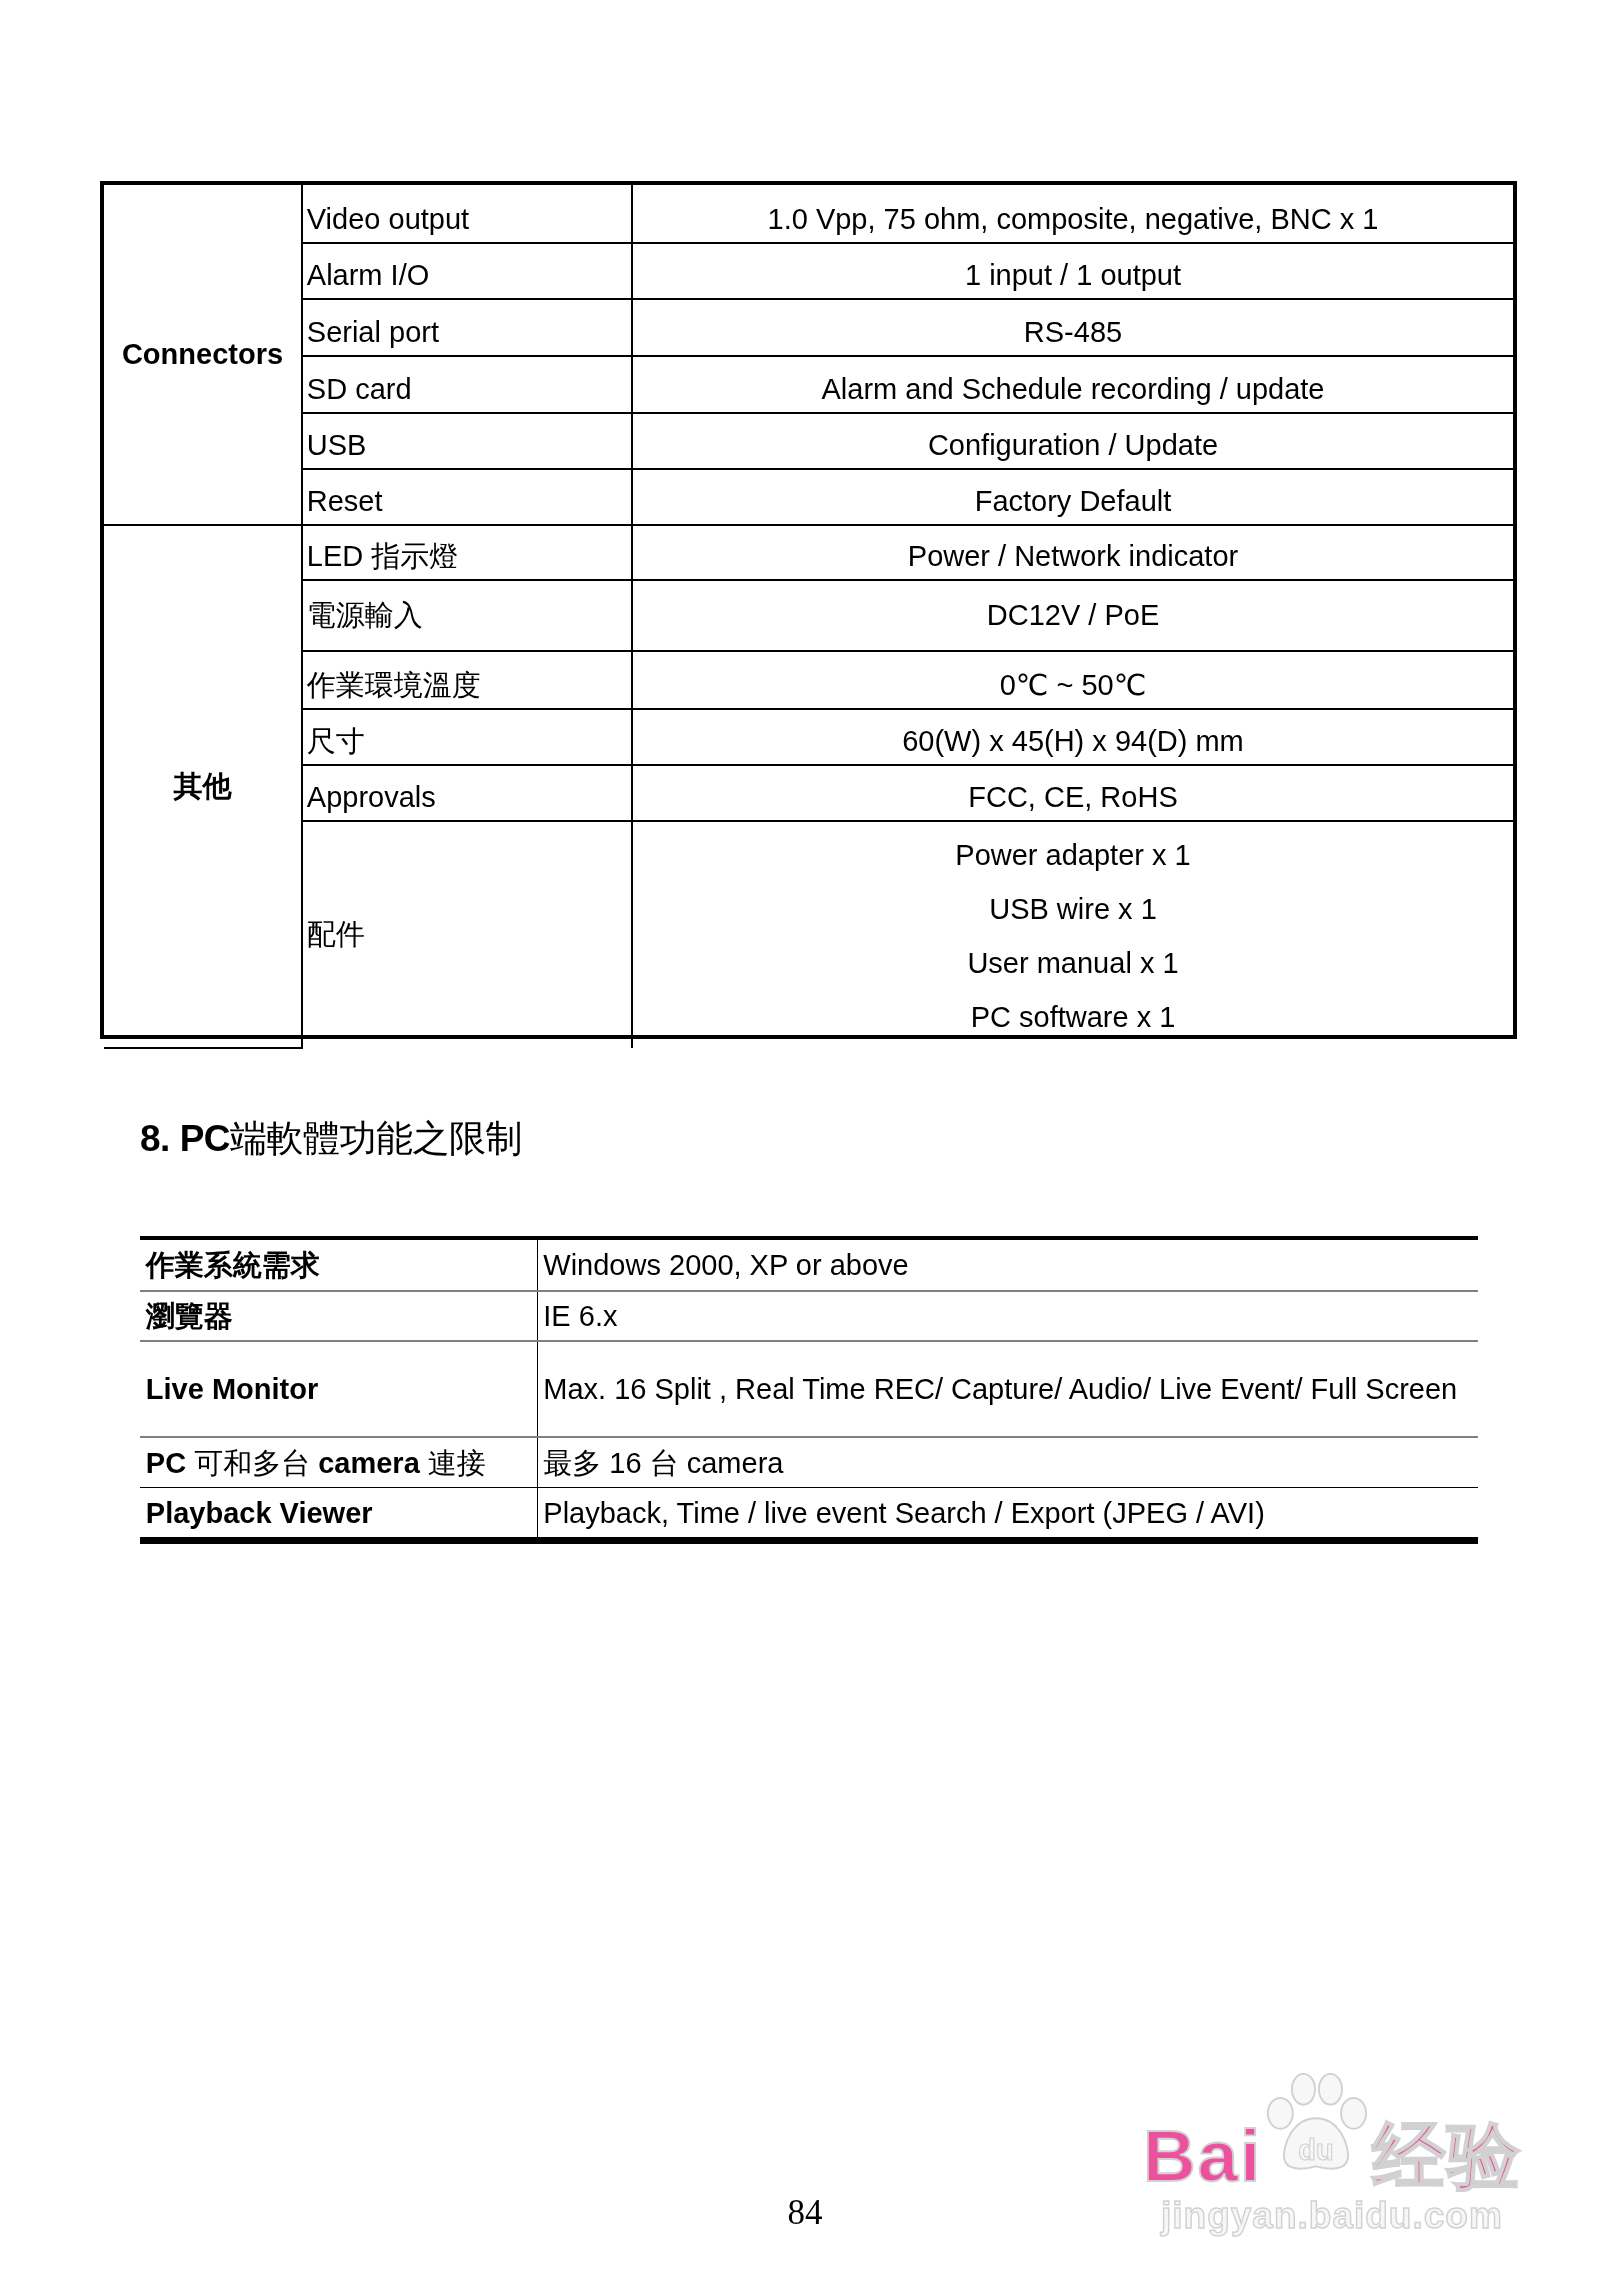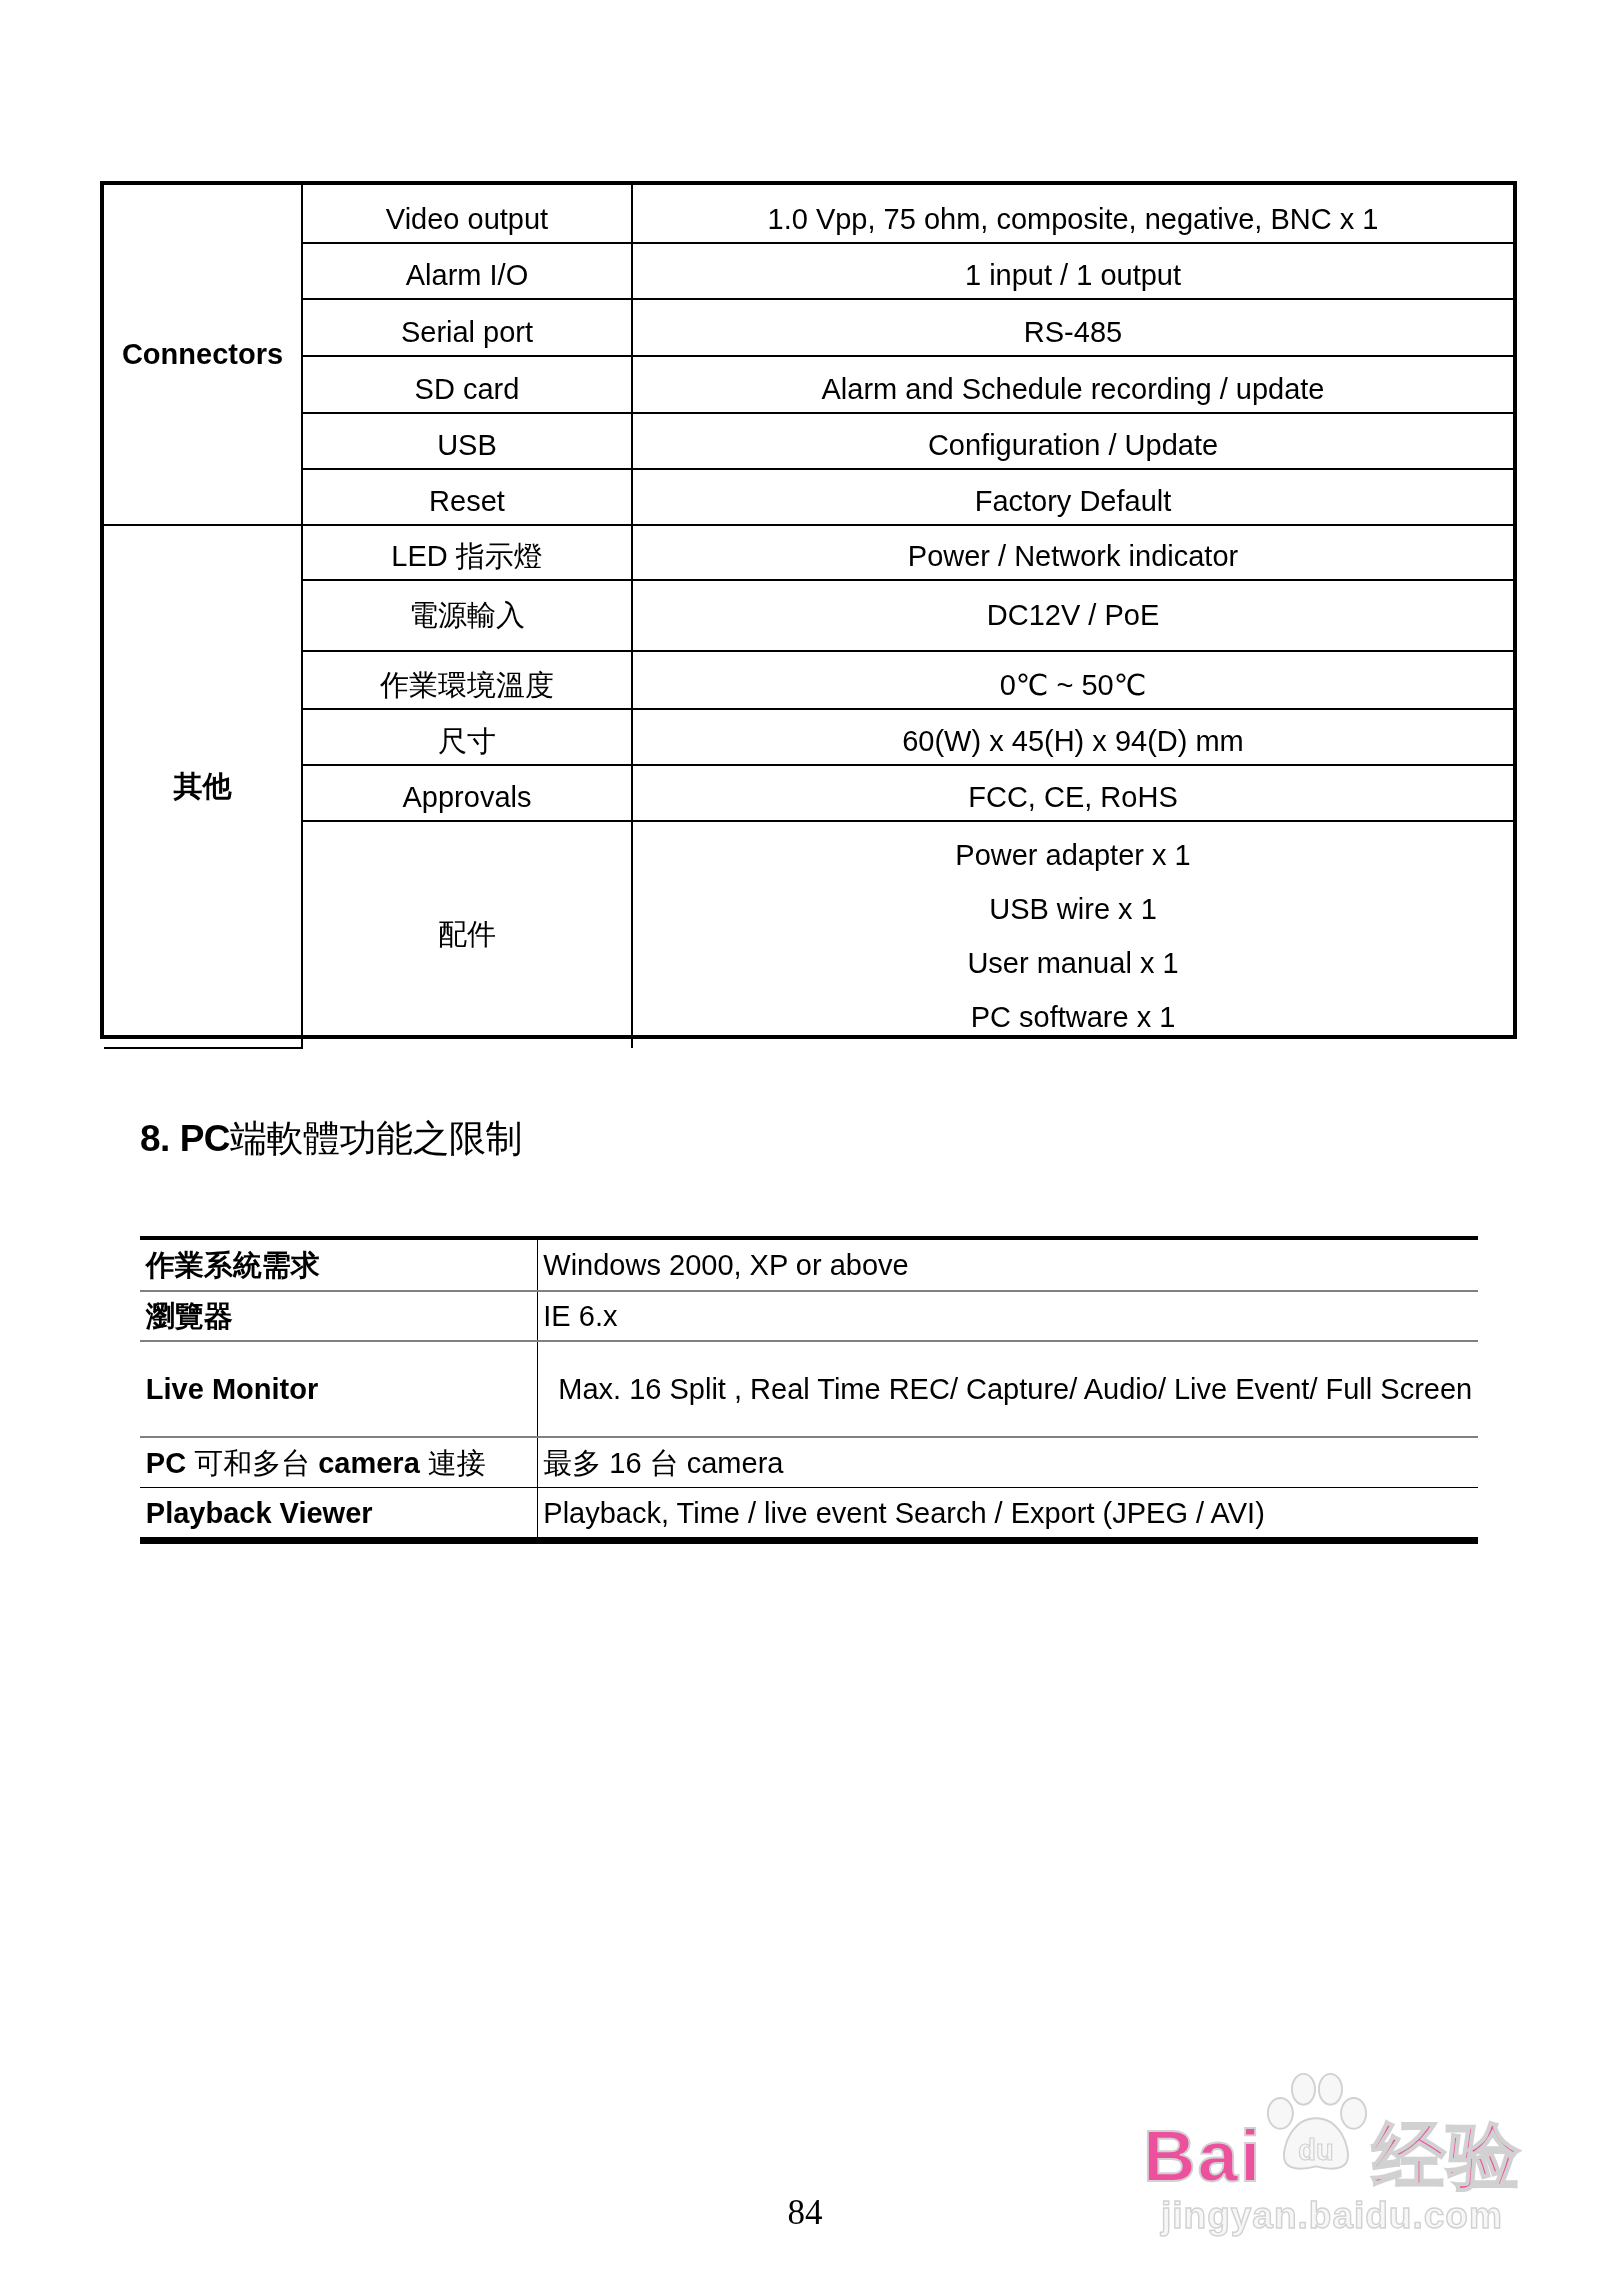--- a/index.html
+++ b/index.html
@@ -10,21 +10,21 @@
   .spec { position:absolute; left:100px; top:181px; width:1417px; height:858px;
           border:4.8px solid #000; box-sizing:border-box; }
   .spec table { width:100%; height:100%; border-collapse:collapse; table-layout:fixed; }
   .spec td { border:2.9px solid #000; padding:0 3.8px; font-size:29px; line-height:1.15;
              vertical-align:bottom; padding-bottom:5.8px; white-space:nowrap; }
   .spec tr:first-child td { border-top:none; }
   .spec tr td:first-child { border-left:none; }
   .spec tr td:last-child { border-right:none; }
   .spec tr:last-child td { border-bottom:none; }
   .spec td.cat { font-weight:bold; text-align:center; vertical-align:middle; padding:0 5.8px; }
-  .spec td.key { text-align:center; }
+  .spec td.key { text-align:left; }
   .spec td.val { text-align:center; }
   .spec td.mid { vertical-align:middle; padding-bottom:0; }
   .spec td.multi { vertical-align:middle; padding:5.8px 3.8px 3.8px; }
   .spec td.multi div { height:54px; line-height:54px; }
   .spec col.c1 { width:198px; }
   .spec col.c2 { width:330px; }
 
   
   .heading { position:absolute; left:140px; top:1114px; font-size:37px; font-weight:bold;
              letter-spacing:-0.5px;text-align:center; }
@@ -38,21 +38,21 @@
   .limits td { font-size:29px; padding:0 5.8px; vertical-align:middle; line-height:48px; }
   .limits td.key { font-weight:bold; }
   .limits td.key.plain { font-weight:bold; }
   .limits td.val { border-left:1.9px solid #000; }
   .limits tr.r0 td { height:50px; border-bottom:2.9px solid #808080; }
   .limits tr.r1 td { height:48px; border-bottom:2.9px solid #808080; }
   .limits tr.r2 td { height:94px; border-bottom:2.9px solid #808080;margin-top:13px; }
   .limits tr.r3 td { height:49px; border-bottom:1.9px solid #000; }
   .limits tr.r4 td { height:49px; border-bottom:2.9px solid #000; }
   .limits tr.r5 td { height:50px; }
-  .limits td.val.wrap { line-height:47px; white-space:normal;text-align:right; }
+  .limits td.val.wrap { line-height:47px; white-space:normal; }
   .limits .nb { font-weight:normal; }
 
   
   .page-number { position:absolute; left:0; width:1610px; top:2193px; text-align:center;
                  font-family:"Liberation Serif", "DejaVu Serif", serif; font-size:35px; }
 
   
   .watermark { position:absolute; left:1143px; top:2041px; width:384px; height:192px;
                color:#ffffff; opacity:0.95; }
   .watermark .brand { position:absolute; left:0; top:67px; font-size:73px; font-weight:bold;

